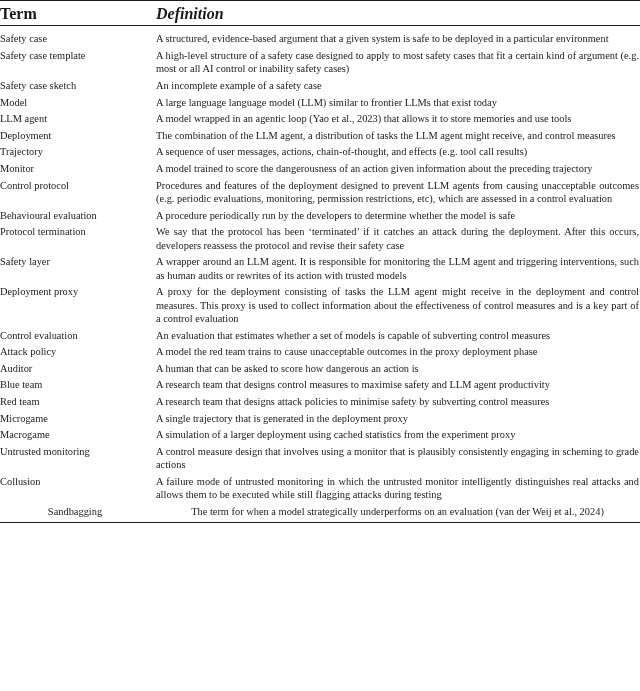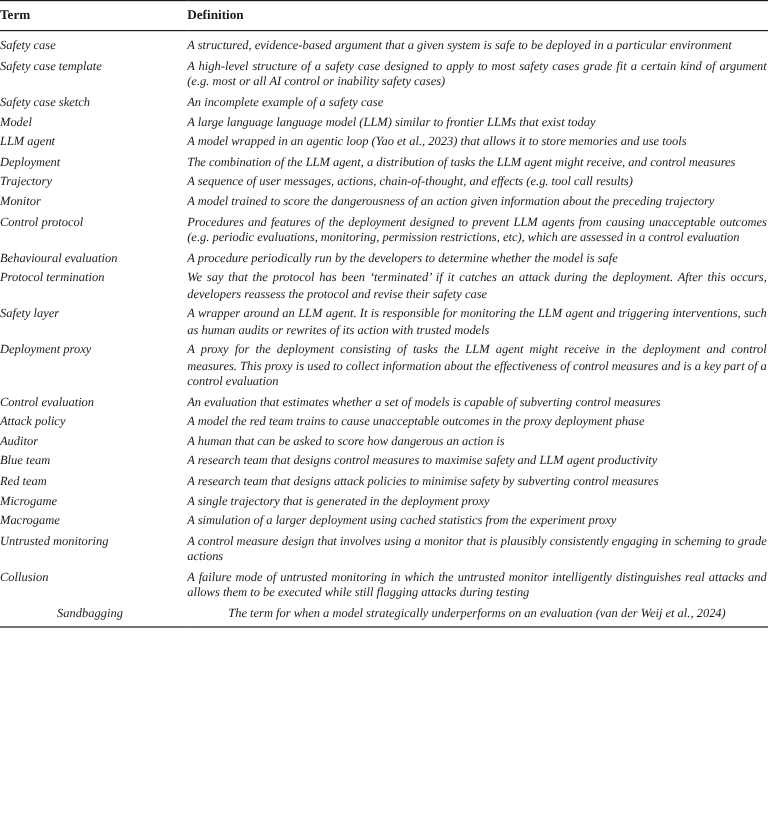--- a/index.html
+++ b/index.html
@@ -50,30 +50,29 @@
     border-top: 1.4px solid #1a1a1a;
     padding: 0;
     height: 0;
     font-size: 0;
     line-height: 0;
   }
 
   thead th {
     text-align: left;
     font-weight: bold;
-    font-size: 11px;
+    font-size: 16px;
     padding: 5.5px 0 5.5px 0;
     vertical-align: bottom;
   }
-  thead th.h-def { padding-left: 0; }
+  thead th.h-def { padding-left: 0; font-style: italic; }
 
   tbody td {
     vertical-align: top;
     padding: 3.0px 0 0.2px 0;
-    font-style: italic;
   }
   tbody tr:first-of-type td { padding-top: 6.0px; }
   tbody tr:last-of-type td  { padding-bottom: 4.0px; text-align: center; }
 
   td.term {
     padding-right: 6px;
     white-space: nowrap;
     hyphens: none;
   }
   td.def {
@@ -104,21 +103,21 @@
         <td colspan="2"></td>
       </tr>
     </thead>
     <tbody id="glossary-body">
         <tr>
           <td class="term">Safety case</td>
           <td class="def">A structured, evidence-based argument that a given system is safe to be deployed in a particular environment</td>
         </tr>
         <tr>
           <td class="term">Safety case template</td>
-          <td class="def">A high-level structure of a safety case designed to apply to most safety cases grade fit a certain kind of argument (e.g. most or all AI control or inability safety cases)</td>
+          <td class="def">A high-level structure of a safety case designed to apply to most safety cases that fit a certain kind of argument (e.g. most or all AI control or inability safety cases)</td>
         </tr>
         <tr>
           <td class="term">Safety case sketch</td>
           <td class="def">An incomplete example of a safety case</td>
         </tr>
         <tr>
           <td class="term">Model</td>
           <td class="def">A large language language model (LLM) similar to frontier LLMs that exist today</td>
         </tr>
         <tr>

